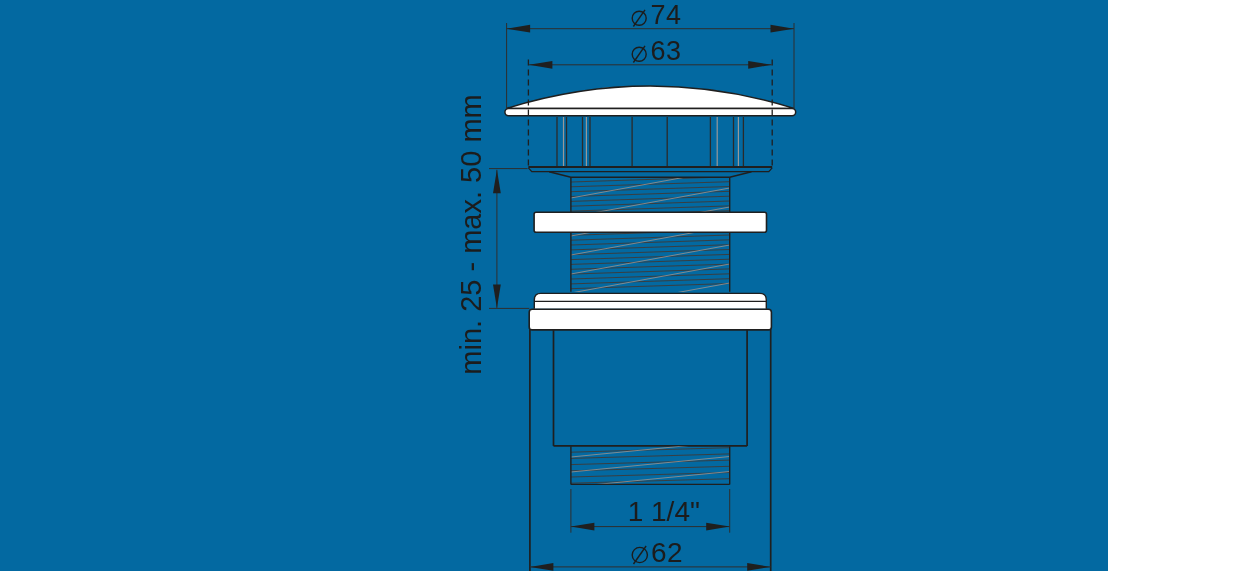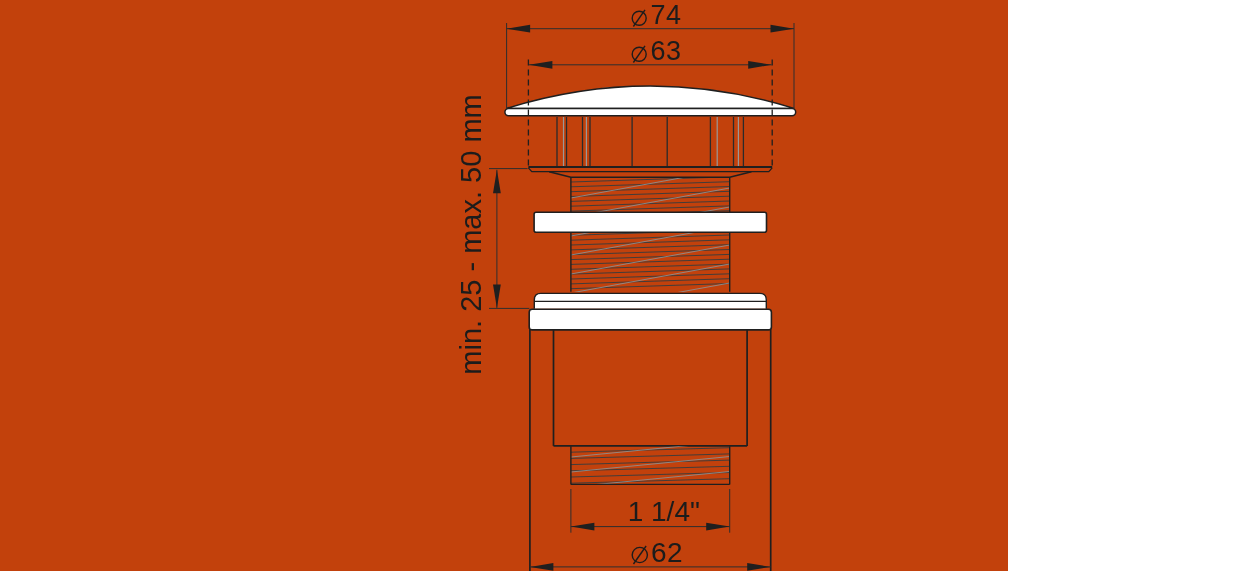--- a/index.html
+++ b/index.html
@@ -1,17 +1,17 @@
 <!DOCTYPE html>
 <html><head>
 <meta charset="utf-8">
 <title>Drain valve drawing</title>
 <style>
   html,body { margin:0; padding:0; background:#ffffff; }
-  .wrap { width:1008px; height:571px; position:relative; background:#c2410c;
+  .wrap { width:1108px; height:571px; position:relative; background:#0369a1;
           font-family:"Liberation Sans", sans-serif;text-align:right; }
   svg { display:block; }
   text { font-family:"Liberation Sans", sans-serif; fill:#1c1c1c; }
 </style>
 </head>
 <body>
 <div class="wrap">
 <svg width="1252" height="571" viewBox="0 0 1252 571">
 <defs>
 <clipPath id="upthr">

